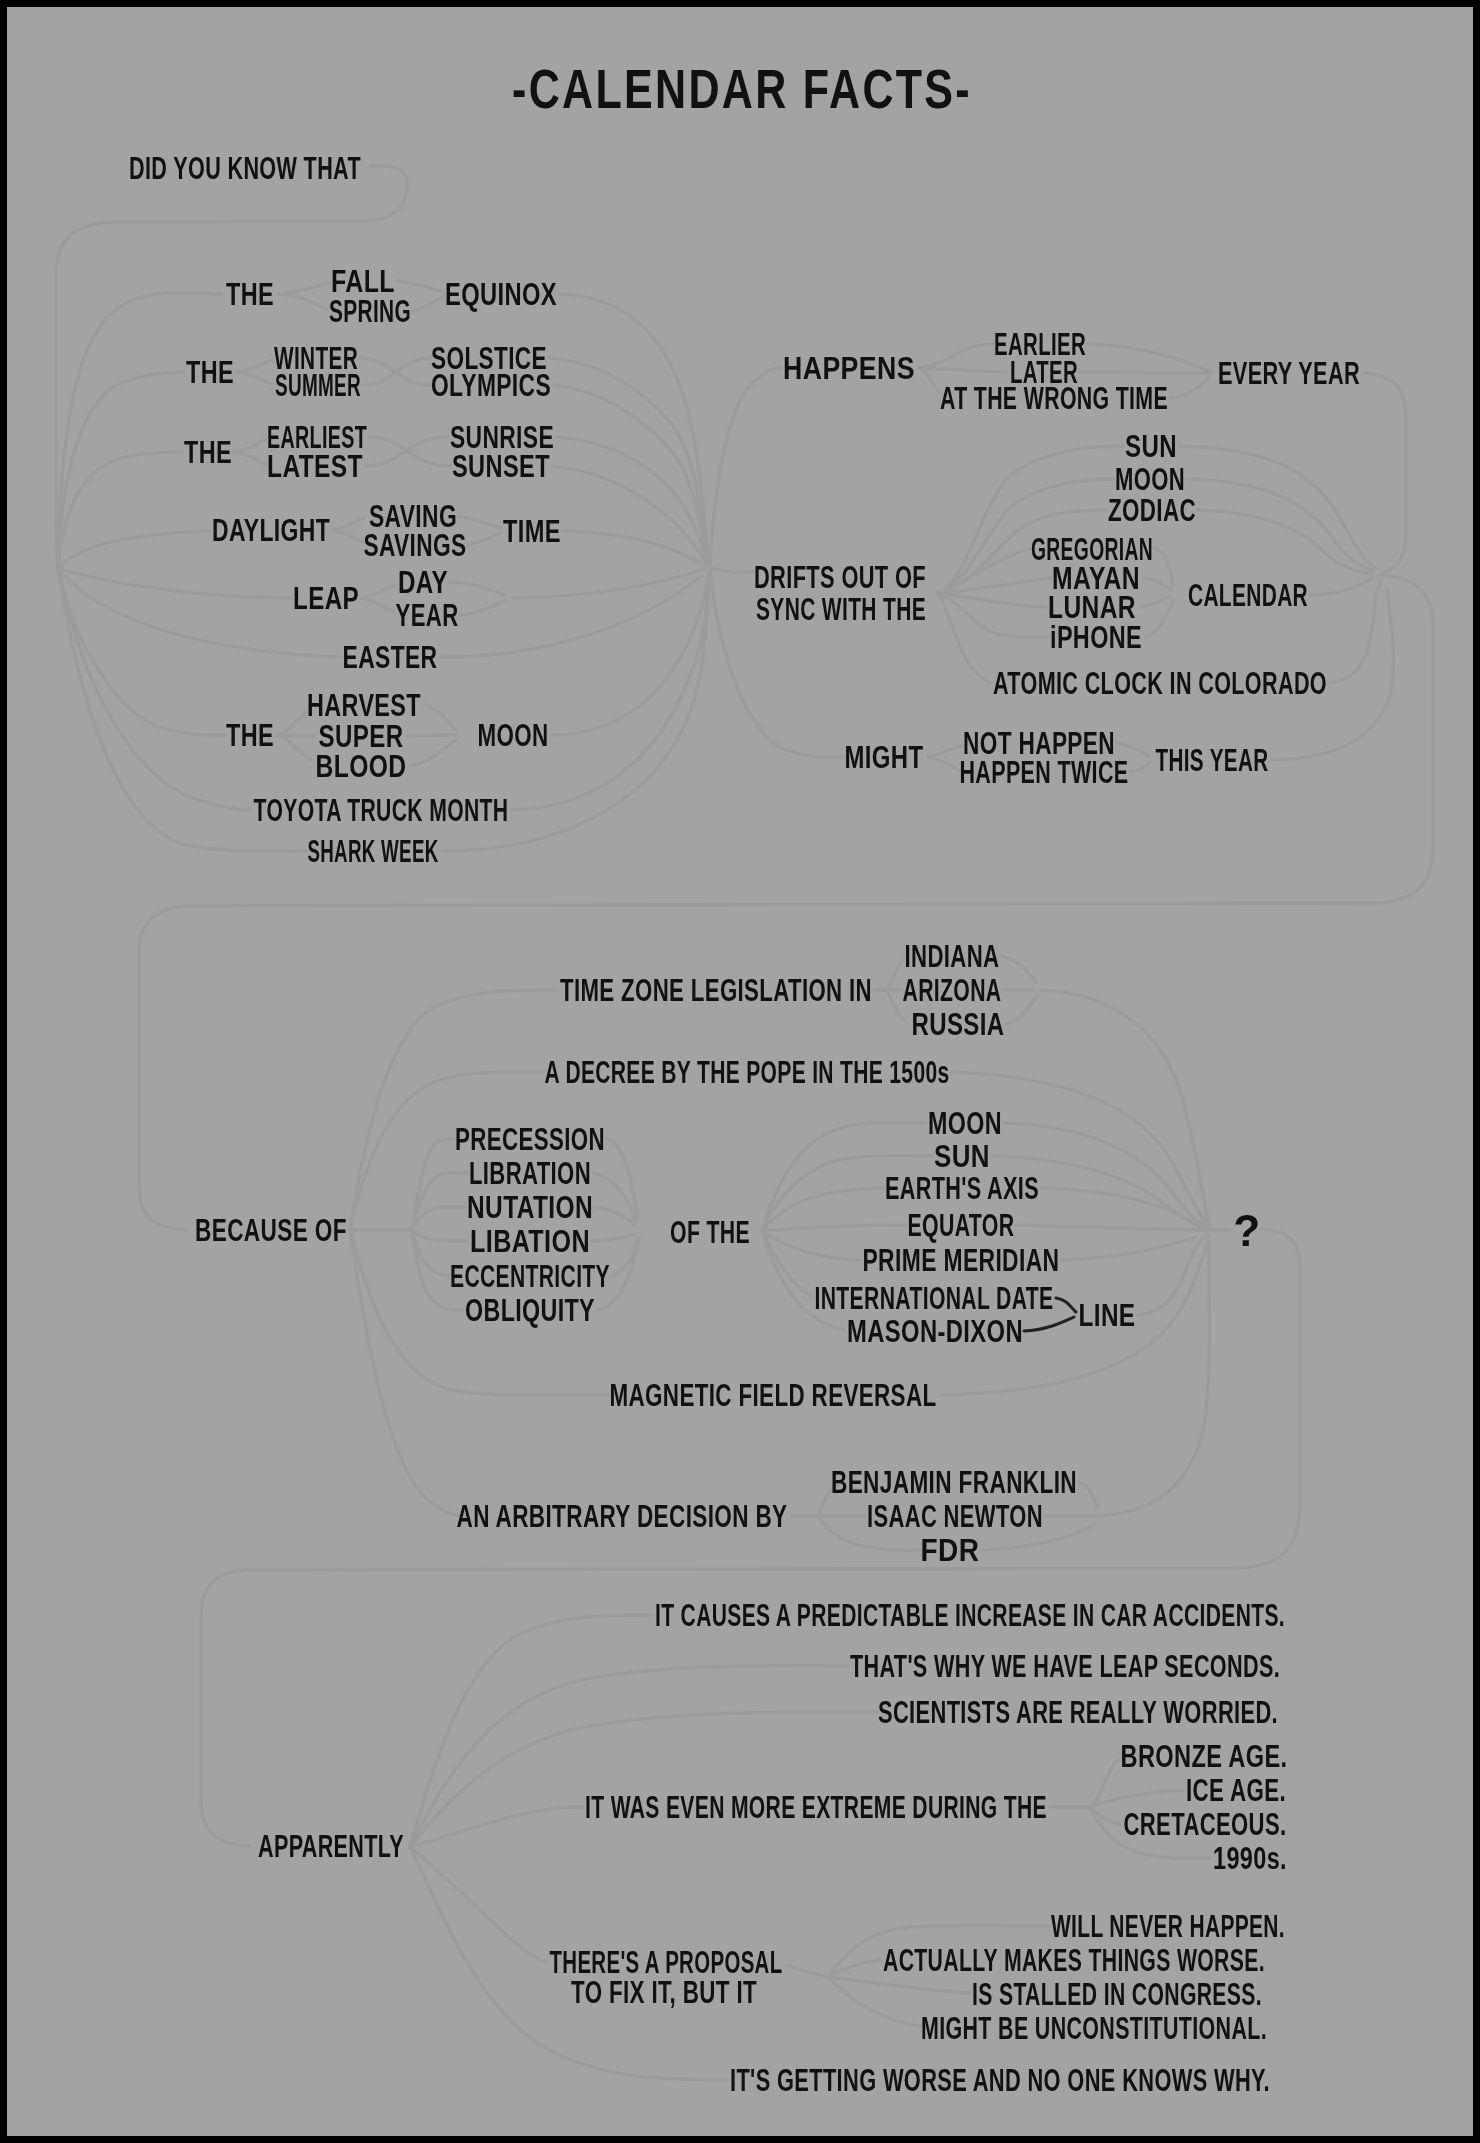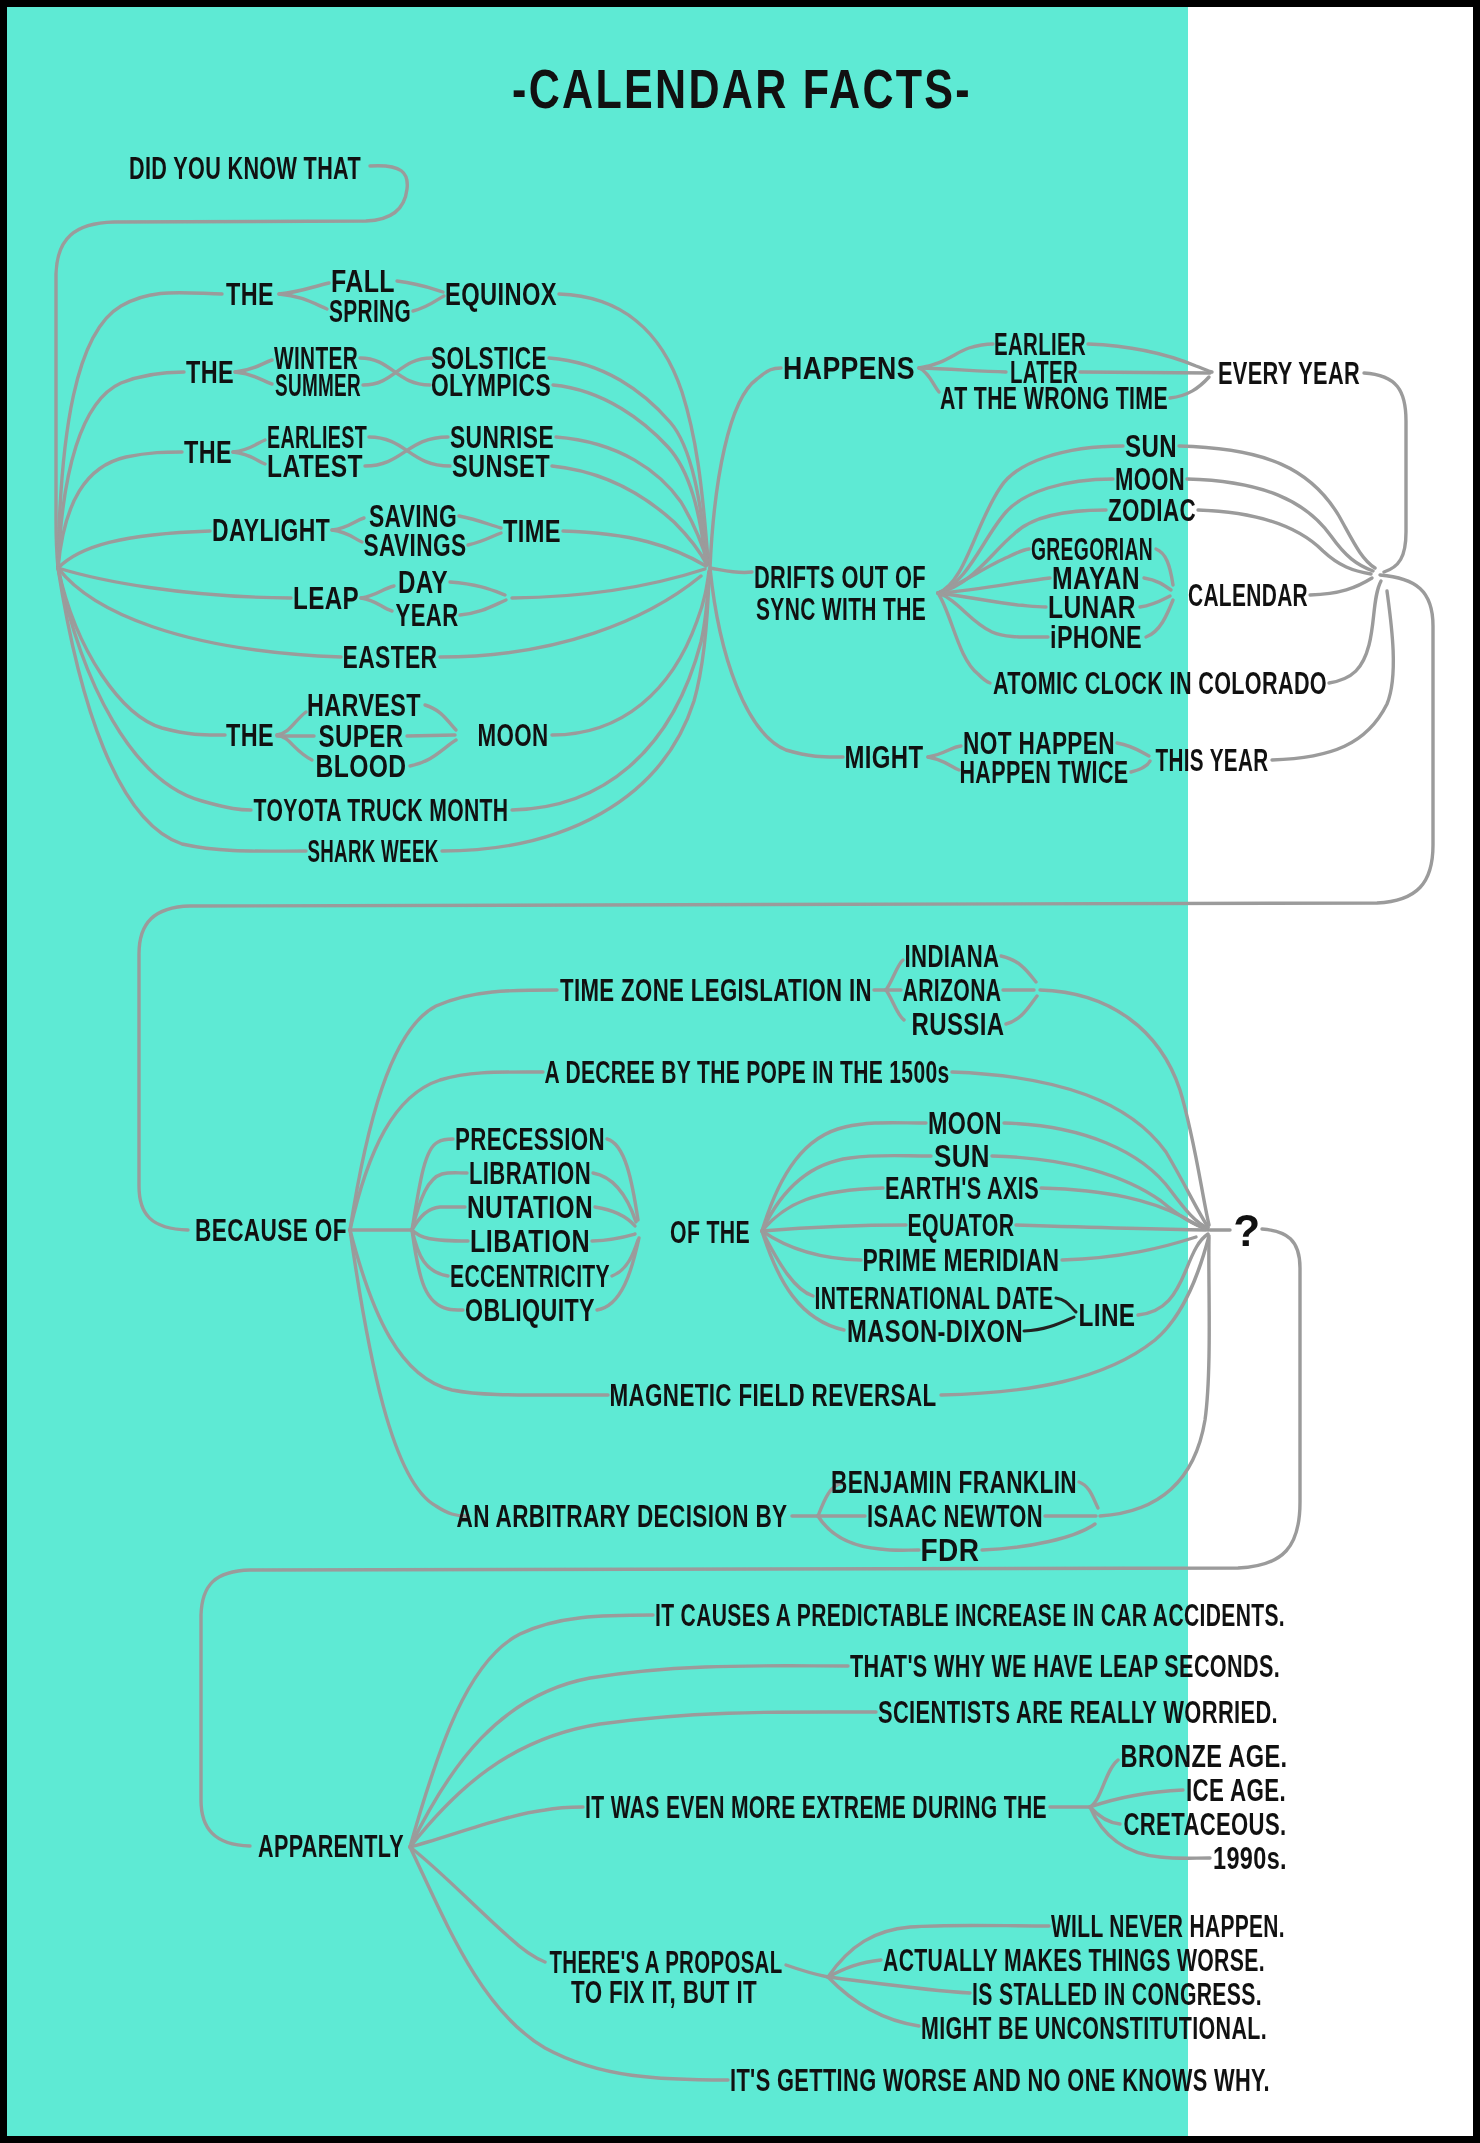--- a/index.html
+++ b/index.html
@@ -1,16 +1,16 @@
 <!DOCTYPE html>
 <html><head>
 <meta charset="utf-8">
 <style>
   html,body { margin:0; padding:0; background:#ffffff; }
-  .panel { width:1188px; height:2143px; position:relative; background:#5eead4; }
+  .panel { width:1480px; height:2143px; position:relative; background:#a3a3a3; }
   svg text {
     font-family:"Liberation Sans", sans-serif;
     font-weight:bold;
     font-size:31px;
     fill:#111111;
     text-anchor:middle;
     letter-spacing:0.5px;
   }
   svg .title { font-size:56px; letter-spacing:3px; }
   svg .qmark { font-size:44px; }

